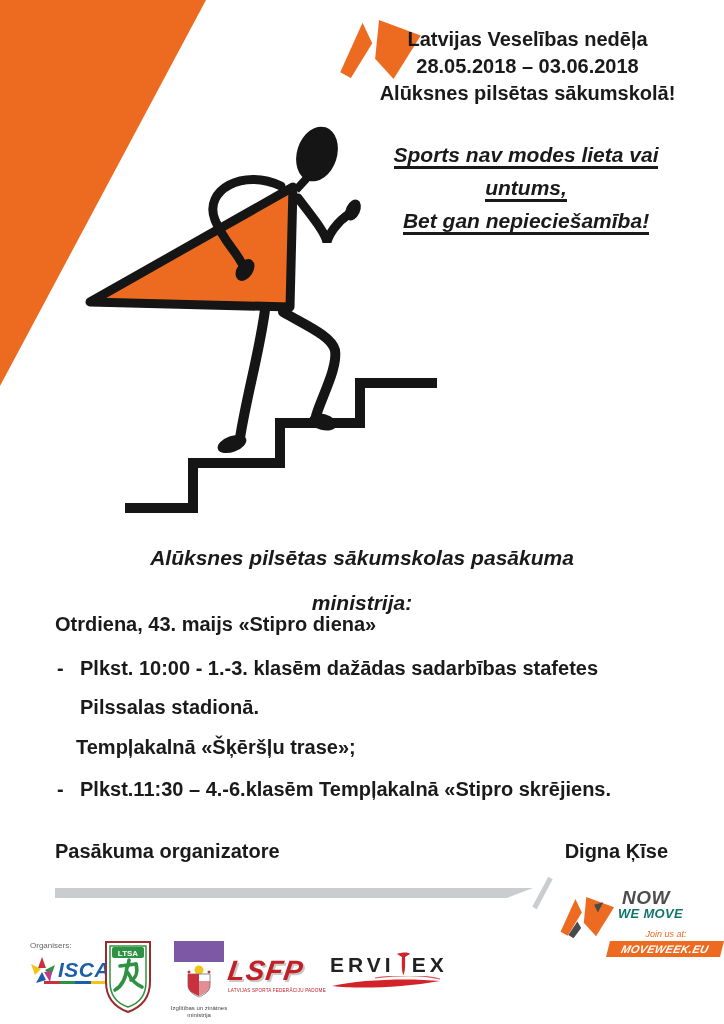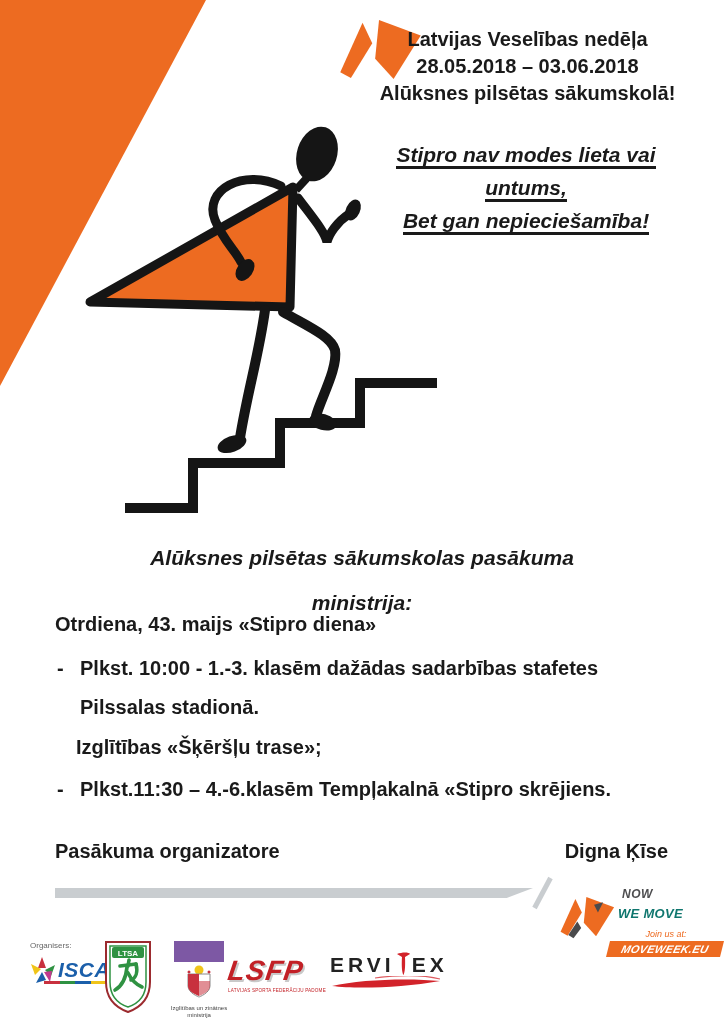--- a/index.html
+++ b/index.html
@@ -25,21 +25,21 @@
   .dash{font-size:20px;font-weight:bold;}
   
   .org-label{left:55px;top:840px;font-size:20px;font-weight:bold;}
   .org-name{right:56px;top:840px;font-size:20px;font-weight:bold;}
   .divider{left:55px;top:888px;width:478px;height:10px;background:#C9CDD0;
     clip-path:polygon(0 0,100% 0,94.5% 100%,0 100%);}
   .divider-slash{left:540px;top:876px;width:5px;height:34px;background:#C9CDD0;
     transform:rotate(28deg);}
   
   .nwm{left:558px;top:882px;width:164px;height:80px;}
-  .nwm-now{position:absolute;left:64px;top:5px;font-size:12px;font-weight:900;
+  .nwm-now{position:absolute;left:64px;top:5px;font-size:19px;font-weight:900;
     font-style:italic;color:#4D4D4F;letter-spacing:.5px;}
   .nwm-wemove{position:absolute;left:60px;top:24px;font-size:13px;font-weight:900;
     font-style:italic;color:#0f766e;letter-spacing:.3px;}
   .nwm-join{position:absolute;left:56px;top:47px;width:104px;text-align:center;
     font-size:9px;font-weight:normal;font-style:italic;color:#ED6B21;}
   .nwm-site{position:absolute;left:50px;top:59px;width:114px;height:16px;background:#ED6B21;
     transform:skewX(-14deg);text-align:center;line-height:16px;
     font-size:11px;font-weight:900;font-style:italic;color:#ffffff;letter-spacing:.3px;}
   
   .organisers-label{left:30px;top:941px;font-size:8px;color:#666;}
@@ -71,21 +71,21 @@
     <polygon points="44,2 87,18 59,63 40,42" fill="#ED6B21"></polygon>
   </svg>
 
   <div class="abs header-text">
     <div>Latvijas Veselības nedēļa</div>
     <div>28.05.2018 – 03.06.2018</div>
     <div>Alūksnes pilsētas sākumskolā!</div>
   </div>
 
   <div class="abs motto">
-    <div><span class="u">Stipro nav modes lieta vai</span></div>
+    <div><span class="u">Sports nav modes lieta vai</span></div>
     <div><span class="u">untums,</span></div>
     <div><span class="u">Bet gan nepieciešamība!</span></div>
   </div>
 
   <svg class="abs" style="left:85px;top:122px" width="355" height="400" viewBox="0 0 355 400">
     <path d="M40,386 H108 V341 H195 V301 H275 V261 H352" fill="none" stroke="#151515" stroke-width="10"></path>
     <ellipse cx="232" cy="32" rx="20" ry="28" fill="#151515" transform="rotate(18 232 32)"></ellipse>
     <line x1="222" y1="56" x2="211" y2="68" stroke="#151515" stroke-width="8"></line>
     <polygon points="5,180 208,65 205,185" fill="#ED6B21" stroke="#151515" stroke-width="9" stroke-linejoin="round"></polygon>
     <path d="M196,64 C158,46 118,68 130,98 C138,118 150,128 156,140" fill="none" stroke="#151515" stroke-width="9" stroke-linecap="round"></path>
@@ -101,21 +101,21 @@
   <div class="abs prog-heading">
     <div>Alūksnes pilsētas sākumskolas pasākuma</div>
     <div>ministrija:</div>
   </div>
 
   <div class="abs prog-line" style="left:55px;top:613px">Otrdiena, 43. maijs «Stipro diena»</div>
 
   <span class="abs dash" style="left:57px;top:657px">-</span>
   <div class="abs prog-line" style="left:80px;top:657px">Plkst. 10:00 - 1.-3. klasēm dažādas sadarbības stafetes</div>
   <div class="abs prog-line" style="left:80px;top:696px">Pilssalas stadionā.</div>
-  <div class="abs prog-line" style="left:76px;top:736px">Izglītības «Šķēršļu trase»;</div>
+  <div class="abs prog-line" style="left:76px;top:736px">Tempļakalnā «Šķēršļu trase»;</div>
 
   <span class="abs dash" style="left:57px;top:778px">-</span>
   <div class="abs prog-line" style="left:80px;top:778px">Plkst.11:30 – 4.-6.klasēm Tempļakalnā «Stipro skrējiens.</div>
 
   <div class="abs org-label">Pasākuma organizatore</div>
   <div class="abs org-name">Digna Ķīse</div>
 
   <div class="abs divider"></div>
   <div class="abs divider-slash"></div>
 

